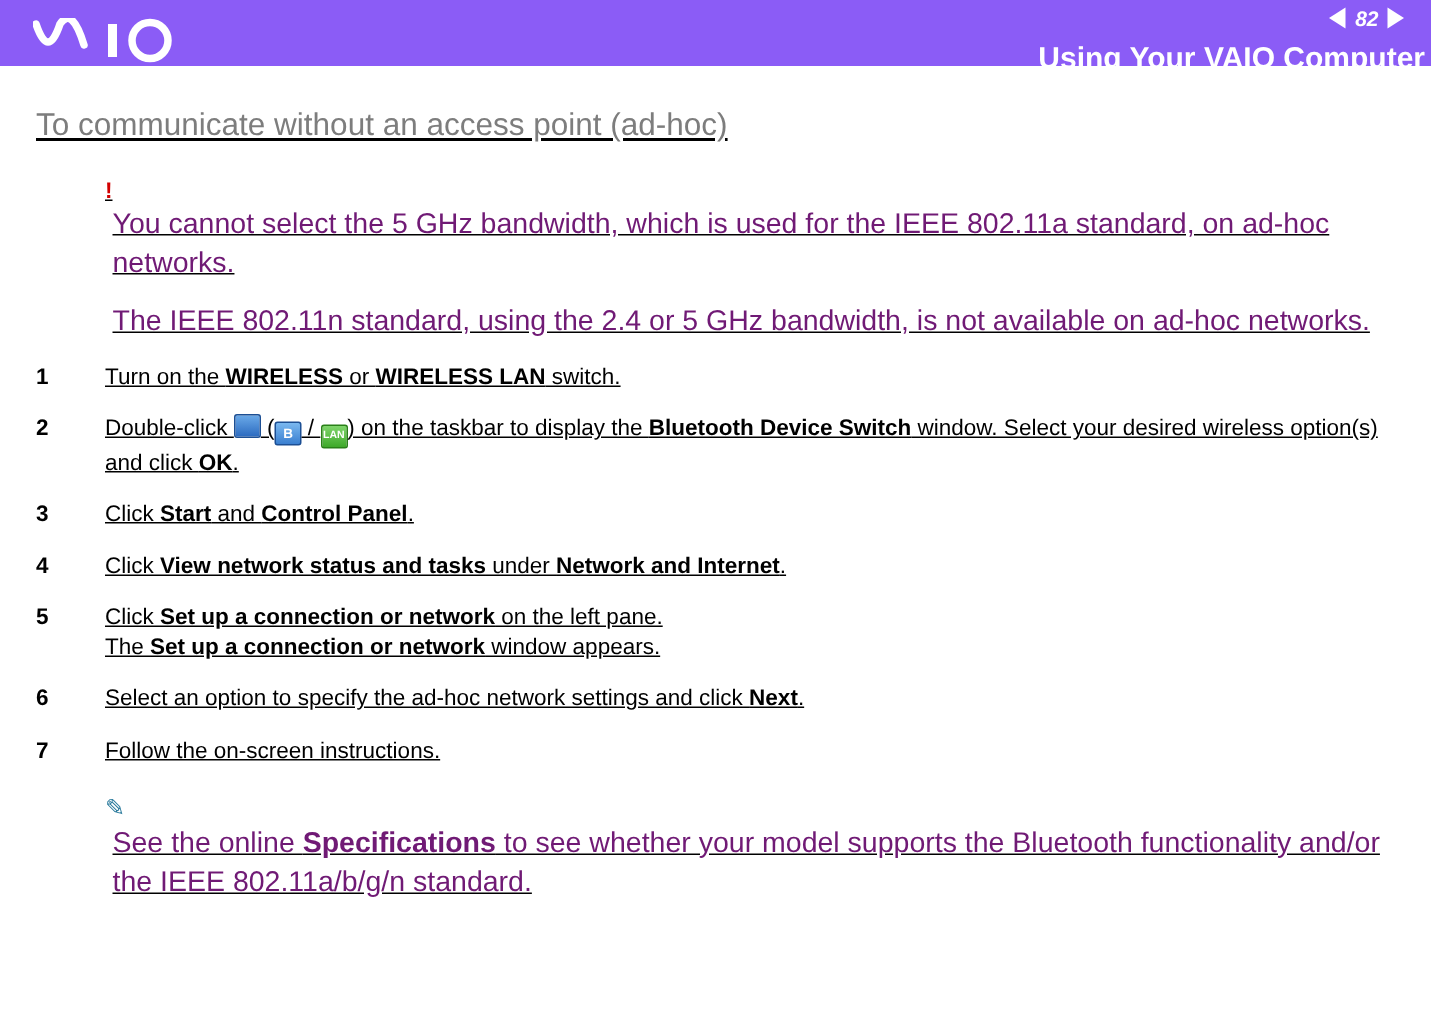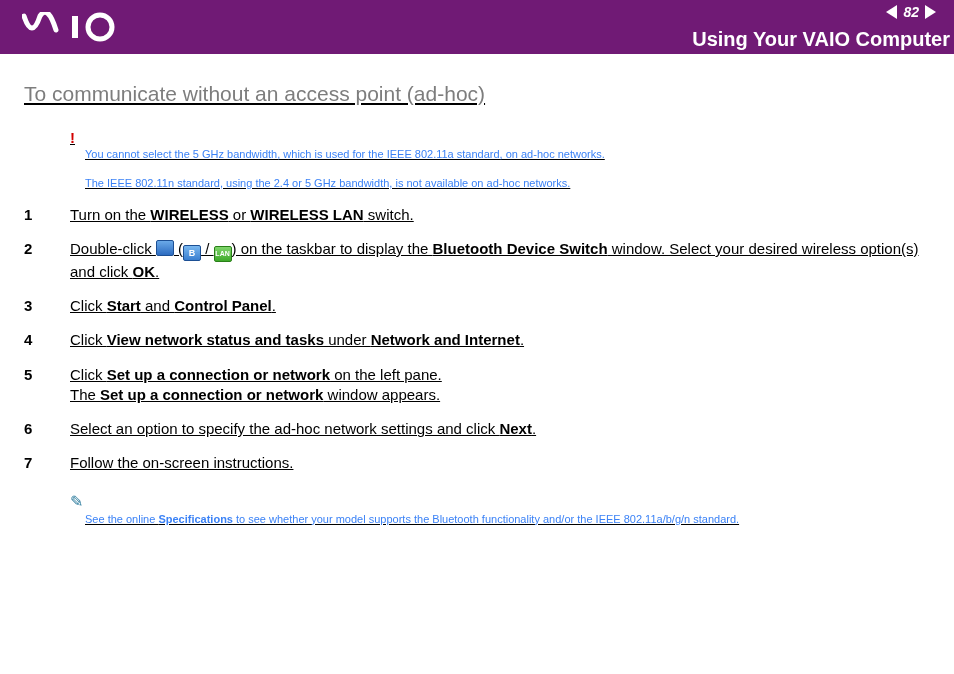--- a/index.html
+++ b/index.html
@@ -7,23 +7,23 @@
     padding: 0;
     width: 954px;
     height: 674px;
     background: #ffffff;
     font-family: Arial, Helvetica, sans-serif;
     font-size: 14px;
     color: #000;
     overflow: hidden;
   }
   .topbar {
-    background: #701a75;
-    color: #fff;
-    height: 54px;
+    background: #8b5cf6;
+    color: #fff;
+    height: 44px;
     width: 100%;
     position: relative;
   }
   .vaio-logo {
     position: absolute;
     left: 22px;
     top: 12px;
   }
   .pagegroup {
     position: absolute;
@@ -75,23 +75,23 @@
   .indent {
     margin-left: 46px;
   }
   .alert-mark {
     color: #d20000;
     font-weight: bold;
     font-size: 15px;
     line-height: 1;
   }
   .note-text {
-    font-size: 11px;
-    color: #3b82f6;
-    margin: 2px 0 14px 15px;
+    font-size: 19px;
+    color: #701a75;
+    margin: 2px 0 14px 5px;
     line-height: 1.35;
   }
   ol.steps {
     margin: 10px 0 0 0;
     padding: 0;
     list-style: none;
     counter-reset: stepc;
   }
   ol.steps > li {
     counter-increment: stepc;

